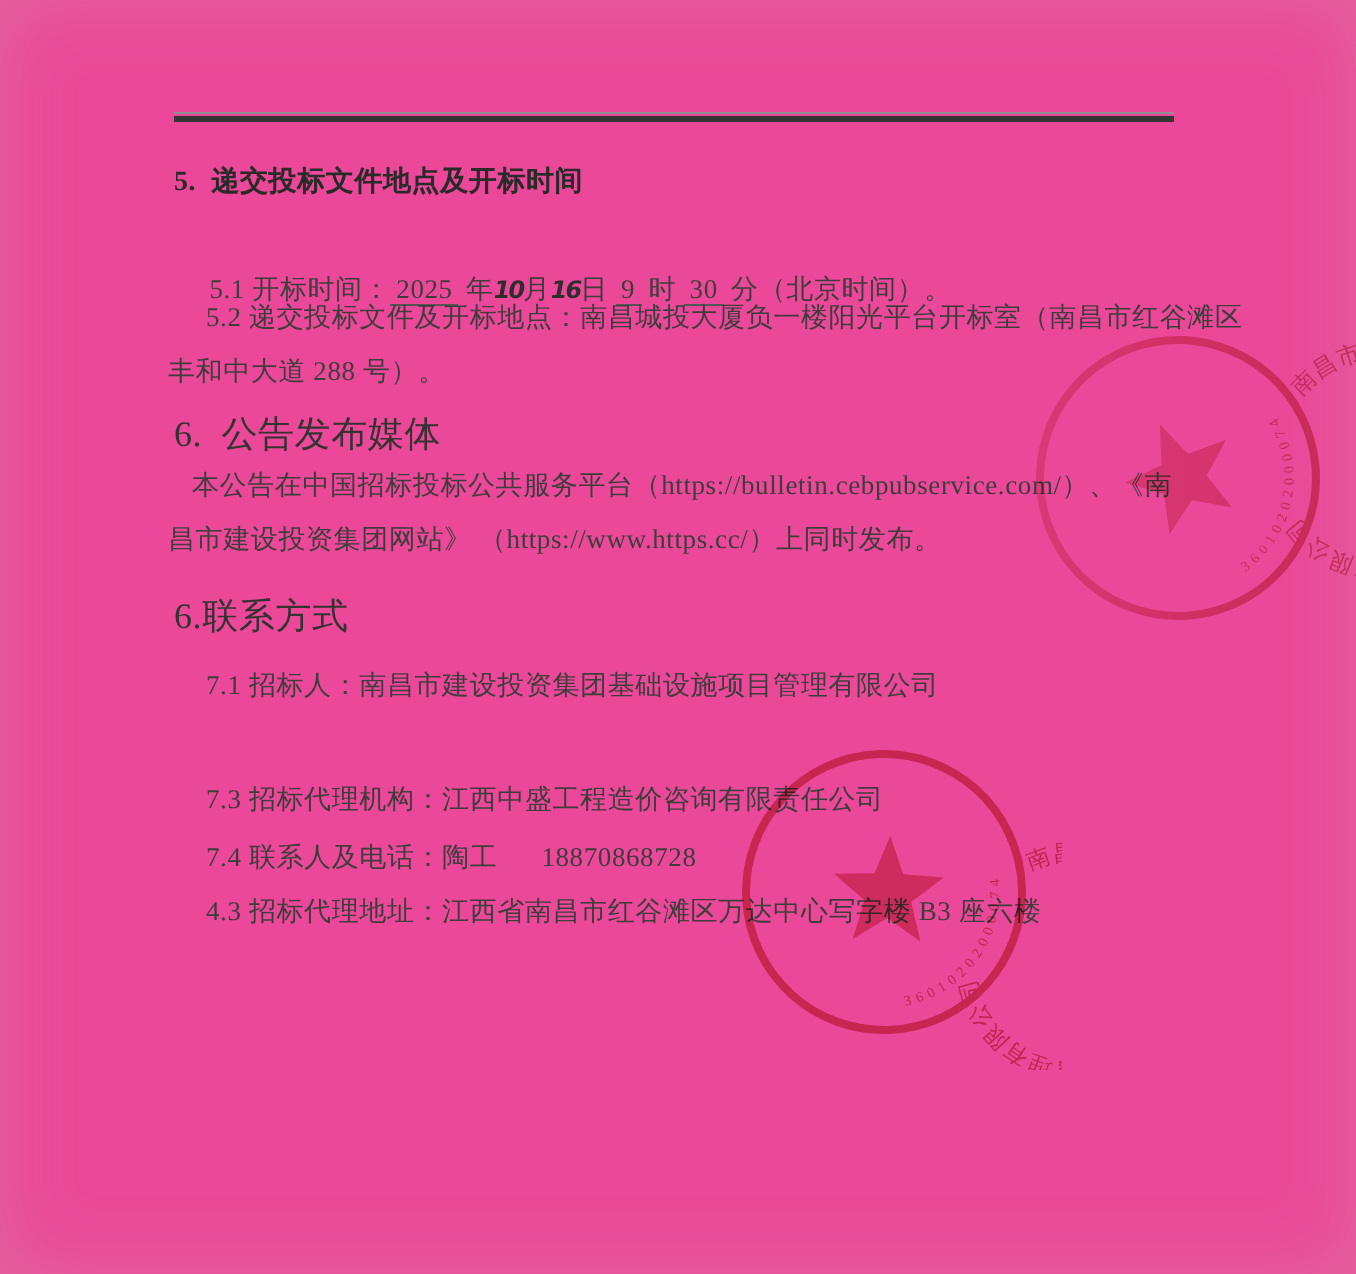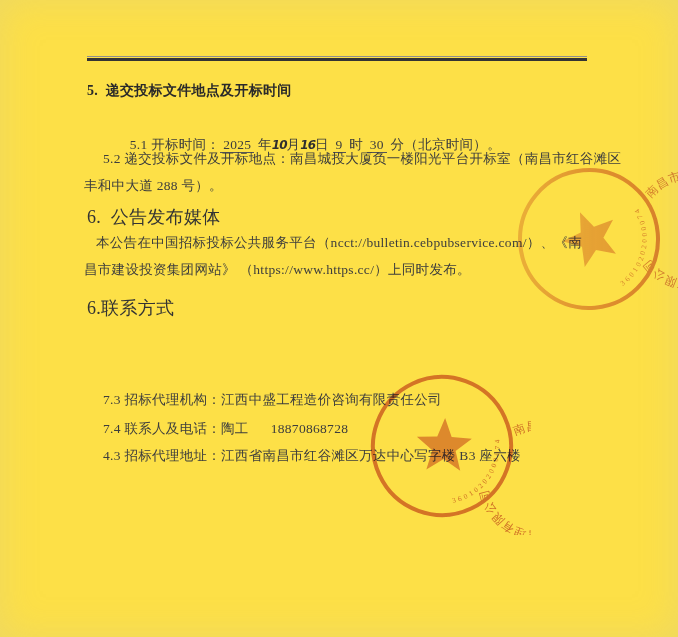--- a/index.html
+++ b/index.html
@@ -4,21 +4,21 @@
 <style>
   html,body{margin:0;padding:0;}
   body{
     width:678px;height:637px;
     background:#fdfdfc;
     font-family:"Liberation Serif","DejaVu Serif",serif;
     position:relative;overflow:hidden;
   }
   .page{
     position:absolute;inset:0;
-    background:#fde047;
+    background:#ec4899;
     box-shadow:inset 0 0 38px rgba(190,190,185,.25);
   }
   .rule{
     position:absolute;left:87px;top:56px;width:500px;height:1px;
     border-top:1px solid #8f8f8f;border-bottom:3px solid #343434;
   }
   .line{
     position:absolute;
     white-space:pre;
     font-size:13.5px;color:#3d3d3d;
@@ -41,33 +41,34 @@
 </style>
 </head>
 <body>
 
 <div class="page">
 
   <div class="rule"></div>
 
   <div class="line h5" style="left:87px;top:82px">5.  递交投标文件地点及开标时间</div>
 
-  <div class="line" style="left:115px;top:120px">
+  <div class="line" style="left:90px;top:120px">
     <span>5.1 开标时间：</span><span class="u">2025</span><span> 年</span><span class="hw">10</span><span>月</span><span class="hw">16</span><span>日 </span><span class="u">9</span><span> 时 </span><span class="u">30</span><span> 分（北京时间）。</span>
   </div>
 
   <div class="line" style="left:103px;top:150px">5.2 递交投标文件及开标地点：南昌城投大厦负一楼阳光平台开标室（南昌市红谷滩区</div>
   <div class="line" style="left:84px;top:177px">丰和中大道 288 号）。</div>
 
   <div class="line h6" style="left:87px;top:205px">6.  公告发布媒体</div>
-  <div class="line" style="left:96px;top:234px">本公告在中国招标投标公共服务平台（ncct://bulletin.cebpubservice.com/）、《南</div>
+  <div class="line" style="left:96px;top:234px">本公告在中国招标投标公共服务平台（https://bulletin.cebpubservice.com/）、《南</div>
   <div class="line" style="left:84px;top:261px">昌市建设投资集团网站》 （https://www.https.cc/）上同时发布。</div>
 
   <div class="line h7" style="left:87px;top:296px">6.联系方式</div>
 
+  <div class="line" style="left:103px;top:334px">7.1 招标人：南昌市建设投资集团基础设施项目管理有限公司</div>
   <div class="line" style="left:103px;top:391px">7.3 招标代理机构：江西中盛工程造价咨询有限责任公司</div>
   <div class="line" style="left:103px;top:420px">7.4 联系人及电话：陶工      18870868728</div>
   <div class="line" style="left:103px;top:447px">4.3 招标代理地址：江西省南昌市红谷滩区万达中心写字楼 B3 座六楼</div>
 
   <svg class="seal" style="left:500px;top:150px" width="178" height="178" viewBox="0 0 160 160">
     <defs>
       <linearGradient id="gA" x1="0" y1="0" x2="1" y2="0">
         <stop offset="0" stop-color="#6b6b6b"></stop>
         <stop offset="0.5" stop-color="#c9c9c9"></stop>
         <stop offset="1" stop-color="#ffffff"></stop>

